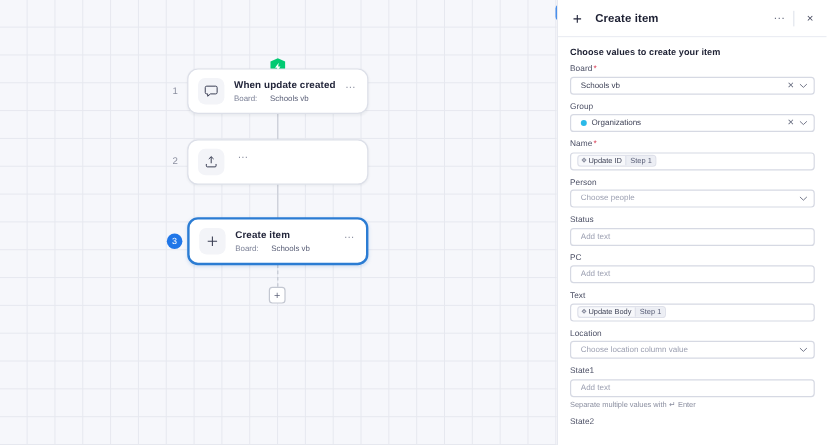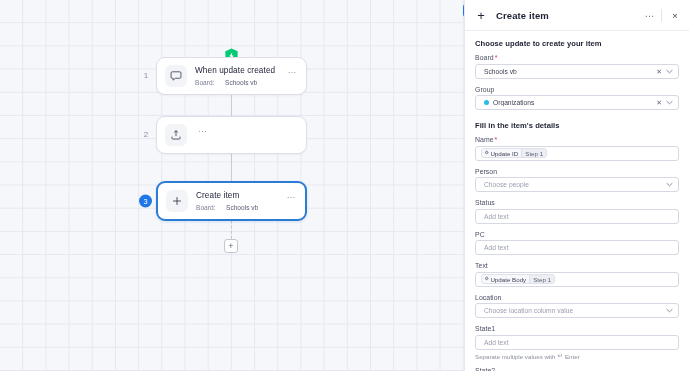--- a/index.html
+++ b/index.html
@@ -86,21 +86,21 @@
     border-radius: 6px;
     background: #f3f4f8;
     display: flex; align-items: center; justify-content: center;
     margin-right: 8px;
   }
   .node-icon svg { display: block; }
 
   .node-body { flex: 1; min-width: 0; }
   .node-title {
     font-size: 8.2px;
-    font-weight: normal;
+    font-weight: bold;
     color: #22253a;
     line-height: 1.25;
     letter-spacing: 0.1px;
     white-space: nowrap;
   }
   .node-meta {
     display: flex;
     align-items: center;
     gap: 4px;
     margin-top: 2.5px;
@@ -395,21 +395,21 @@
     <div class="panel-header">
       <div class="panel-header-plus">+</div>
       <div class="panel-title">Create item</div>
       <div class="panel-dots">…</div>
       <div class="panel-sep"></div>
       <div class="panel-close">×</div>
     </div>
 
     <div class="panel-body">
 
-      <div class="section-title">Choose update to create your item</div>
+      <div class="section-title">Choose values to create your item</div>
 
       <div class="field">
         <div class="field-label">
           <span>Board</span><span class="req">*</span>
         </div>
         <div class="control">
           <span class="control-value">Schools vb</span>
           <span class="ctrl-x">✕</span>
           <span class="ctrl-caret">
             <svg width="7" height="5" viewBox="0 0 8 5" aria-hidden="true">
@@ -428,21 +428,20 @@
           <span class="control-value">Organizations</span>
           <span class="ctrl-x">✕</span>
           <span class="ctrl-caret">
             <svg width="7" height="5" viewBox="0 0 8 5" aria-hidden="true">
                 <path d="M0.7 0.9 L4 4 L7.3 0.9" fill="none" stroke="#6b7083" stroke-width="0.9"></path>
               </svg>
           </span>
         </div>
       </div>
 
-      <div class="section-title second">Fill in the item's details</div>
 
       <div class="field">
         <div class="field-label">
           <span>Name</span><span class="req">*</span>
         </div>
         <div class="control pillbox">
           <span class="pill lg">
             <span class="pill-main">
               <span class="diamond"></span>
               <span>Update ID</span>

